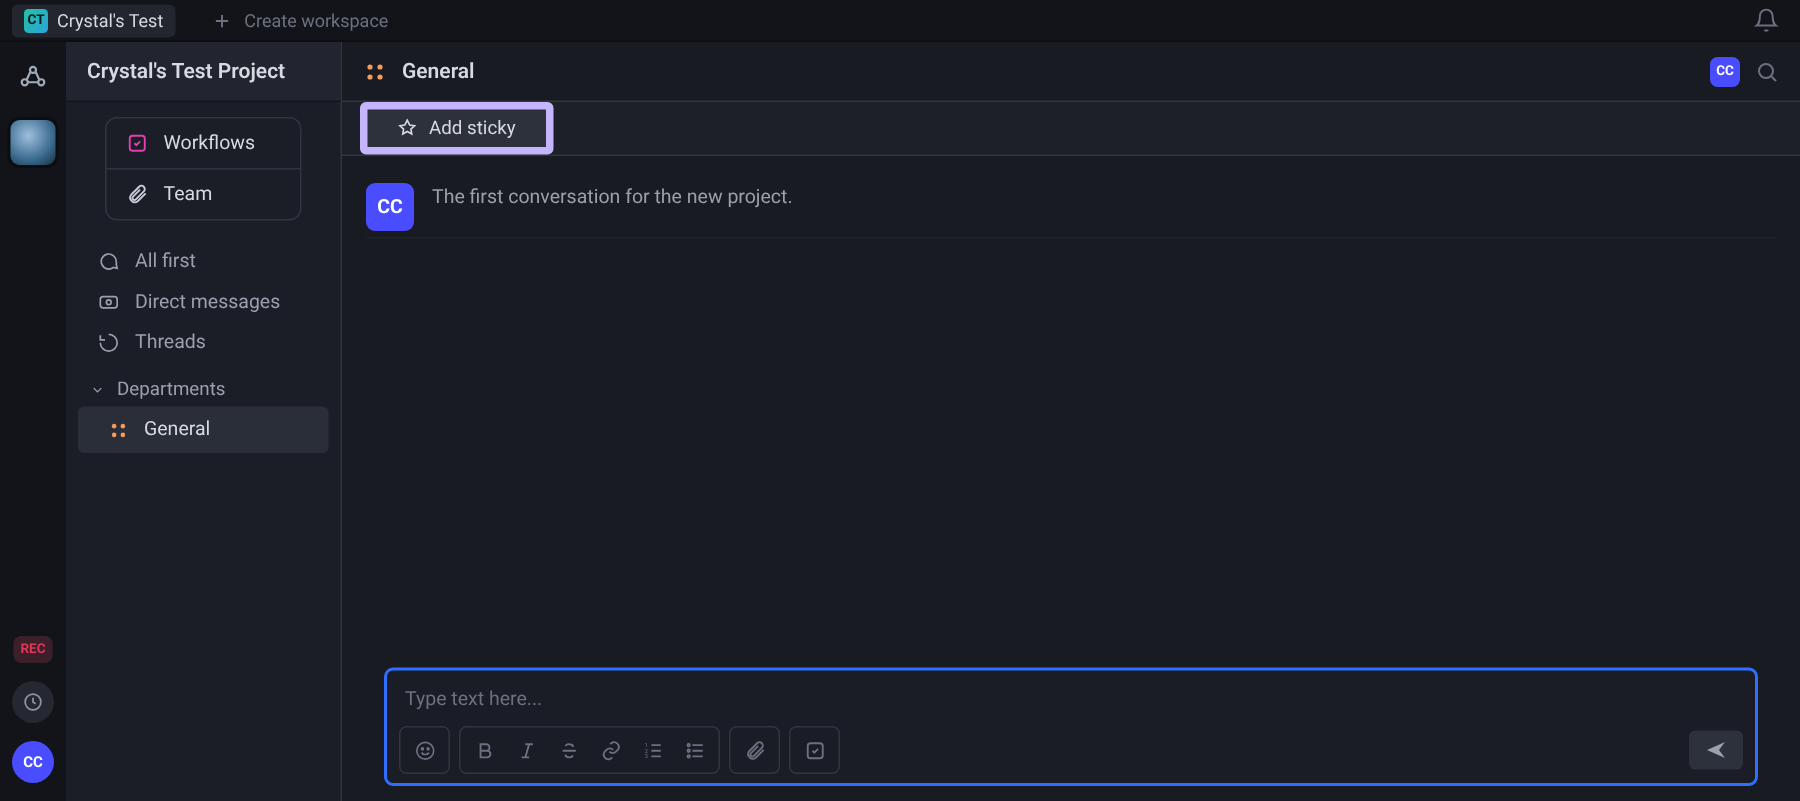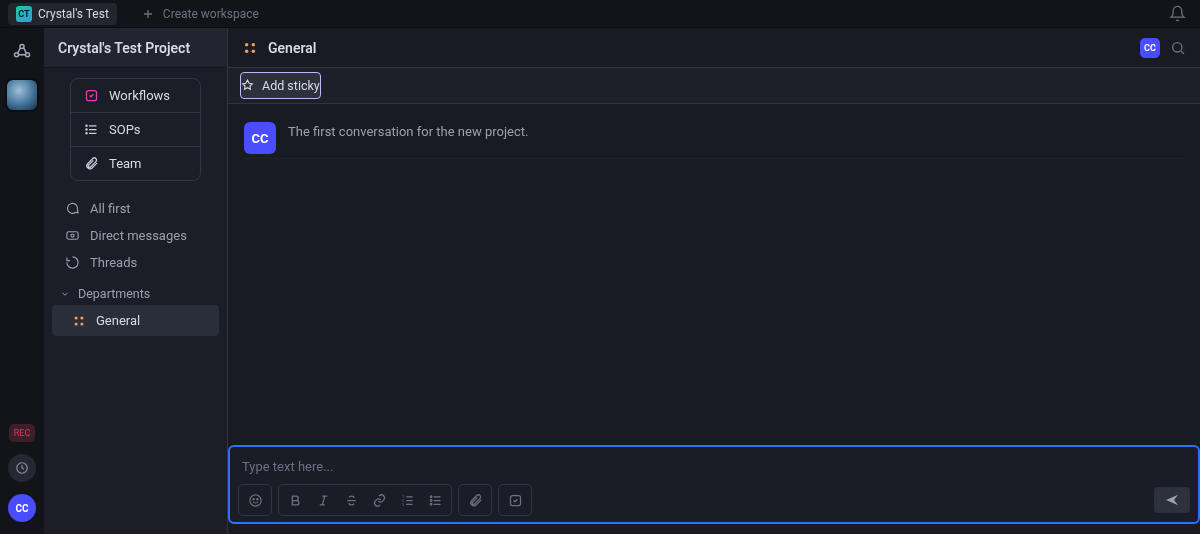--- a/index.html
+++ b/index.html
@@ -20,21 +20,21 @@
   .create-ws{display:flex;align-items:center;gap:8px;margin-left:24px;color:var(--text-mute);cursor:pointer;font-size:12px}
   .topstrip .spacer{flex:1}
   .bell{color:var(--text-mute);margin-right:8px}
 
   
   .app{display:flex;height:calc(534px - 28px)}
   .rail{width:44px;background:#121419;display:flex;flex-direction:column;align-items:center;padding-top:14px;gap:16px}
   .rail .logo{color:#a3aab9}
   .rail .proj-tile{width:30px;height:30px;border-radius:6px;background:radial-gradient(circle at 40% 35%,#9fbfdc 0%,#3b6c90 60%,#1a2d3d 100%);box-shadow:0 0 0 2px #0b0d11}
   .rail .stack-bottom{margin-top:auto;display:flex;flex-direction:column;align-items:center;gap:12px;padding-bottom:12px}
-  .rail .rec{width:26px;height:18px;border-radius:5px;background:#3c2029;color:var(--rec);font-size:9px;font-weight:400;display:flex;align-items:center;justify-content:center}
+  .rail .rec{width:26px;height:18px;border-radius:5px;background:#3c2029;color:var(--rec);font-size:9px;font-weight:700;display:flex;align-items:center;justify-content:center}
   .rail .clock{width:28px;height:28px;border-radius:50%;background:#252831;color:#8d93a2;display:flex;align-items:center;justify-content:center}
   .rail .me{width:28px;height:28px;border-radius:50%;background:var(--accent);color:#fff;font-size:10px;font-weight:700;display:flex;align-items:center;justify-content:center}
 
   
   .sidebar{width:184px;background:#1b1e27;border-right:1px solid var(--line);display:flex;flex-direction:column}
   .sb-header{height:40px;display:flex;align-items:center;padding:0 14px;font-weight:600;font-size:14px;border-bottom:1px solid #13151b;background:#22252f}
   .sb-box{margin:10px 26px 0;border:1px solid var(--line);border-radius:8px;overflow:hidden}
   .sb-row{display:flex;align-items:center;gap:10px;padding:9px 12px;color:var(--text);font-size:13px;cursor:pointer;border-bottom:1px solid var(--line)}
   .sb-row:last-child{border-bottom:none}
   .sb-row .ic{width:16px;display:flex;justify-content:center;color:#c9cdda}
@@ -51,32 +51,32 @@
   
   .main{flex:1;display:flex;flex-direction:column;background:#191b22}
   .chan-header{height:40px;display:flex;align-items:center;padding:0 14px;gap:10px;border-bottom:1px solid var(--line)}
   .chan-header .grid4{color:var(--orange)}
   .chan-header .title{font-weight:600;font-size:14px}
   .chan-header .right{margin-left:auto;display:flex;align-items:center;gap:10px}
   .chan-header .mini-avatar{width:20px;height:20px;border-radius:5px;background:var(--accent);font-size:9px;font-weight:700;display:flex;align-items:center;justify-content:center;color:#fff}
   .chan-header .search{color:var(--text-mute)}
 
   .toolbar{height:36px;display:flex;align-items:center;padding:0 12px;border-bottom:1px solid var(--line);background:#1d2028}
-  .add-sticky{display:flex;align-items:center;gap:8px;background:#2d313c;border:1px solid #c4b5fd;border-radius:4px;padding:5px 0;color:var(--text);font-size:12.5px;cursor:pointer}
+  .add-sticky{display:flex;align-items:center;gap:8px;background:#2d313c;border:5px solid #c4b5fd;border-radius:4px;padding:5px 20px;color:var(--text);font-size:12.5px;cursor:pointer}
 
   .messages{flex:1;overflow:auto;padding:14px 16px}
   .msg{display:flex;gap:12px;padding:4px 0;border-bottom:1px solid #1f2229}
   .msg .avatar{width:32px;height:32px;border-radius:6px;background:var(--accent);color:#fff;font-weight:700;font-size:13px;display:flex;align-items:center;justify-content:center;flex:none}
   .msg .head{display:flex;align-items:baseline;gap:10px}
   .msg .author{font-weight:600;font-size:13px}
   .msg .time{font-size:11px;color:var(--text-mute)}
   .msg .body{font-size:13px;color:var(--text-dim);margin-top:2px}
 
   
-  .composer{margin:10px 0 10px;border:2px solid var(--blue-hi);border-radius:6px;background:#1a1d26;padding:6px 8px 6px}
+  .composer{margin:10px 28px 10px;border:2px solid var(--blue-hi);border-radius:6px;background:#1a1d26;padding:6px 8px 6px}
   .composer input{width:100%;background:transparent;border:none;outline:none;color:var(--text);font-size:13px;padding:6px 4px}
   .composer input::placeholder{color:var(--text-mute)}
   .comp-row{display:flex;align-items:center;gap:6px;margin-top:4px}
   .comp-btn{width:28px;height:26px;border-radius:4px;display:flex;align-items:center;justify-content:center;color:var(--text-mute)}
   .comp-group{display:flex;align-items:center;border:1px solid #32353f;border-radius:5px;padding:2px}
   .comp-row .send{margin-left:auto;width:36px;height:26px;border-radius:4px;background:#2d313c;display:flex;align-items:center;justify-content:center;color:#9aa0ad}
 
   .chev{width:10px;height:10px}
 </style>
 </head>
@@ -131,31 +131,20 @@
 
     <div class="sb-box">
       <div class="sb-row workflows">
         <span class="ic">
             <svg width="15" height="15" viewBox="0 0 24 24" fill="none" stroke="currentColor" stroke-width="2">
               <rect x="4" y="4" width="16" height="16" rx="3"></rect>
               <path d="M9 12l2 2 4-4"></path>
             </svg>
           </span>
         <span>Workflows</span>
-      </div>
-      <div class="sb-row">
-        <span class="ic">
-            <svg width="15" height="15" viewBox="0 0 24 24" fill="none" stroke="currentColor" stroke-width="2">
-              <path d="M8 6h12M8 12h12M8 18h12"></path>
-              <circle cx="4" cy="6" r="1"></circle>
-              <circle cx="4" cy="12" r="1"></circle>
-              <circle cx="4" cy="18" r="1"></circle>
-            </svg>
-          </span>
-        <span>SOPs</span>
       </div>
       <div class="sb-row">
         <span class="ic">
             <svg width="15" height="15" viewBox="0 0 24 24" fill="none" stroke="currentColor" stroke-width="2">
               <path d="M21 11l-8.5 8.5a5 5 0 01-7-7L14 4a3.5 3.5 0 015 5l-8.5 8.5a2 2 0 01-3-3L15 7"></path>
             </svg>
           </span>
         <span>Team</span>
       </div>
     </div>

